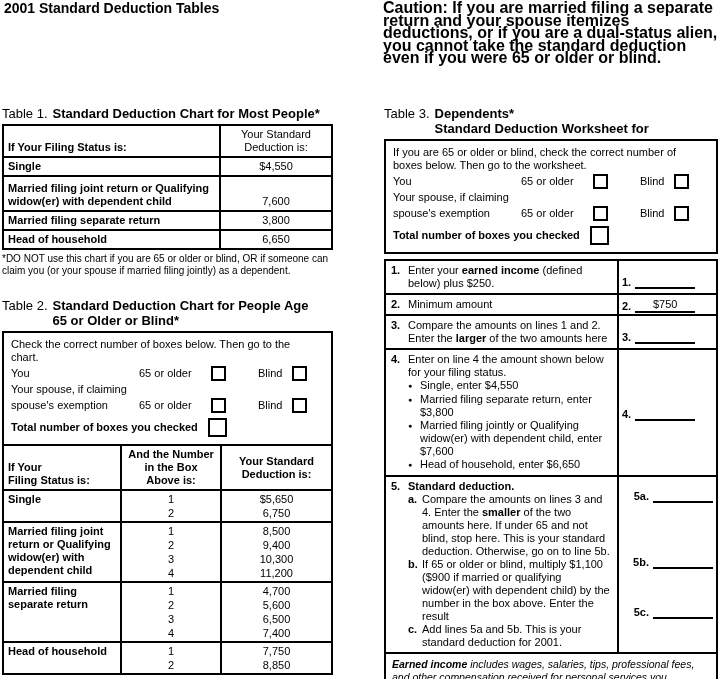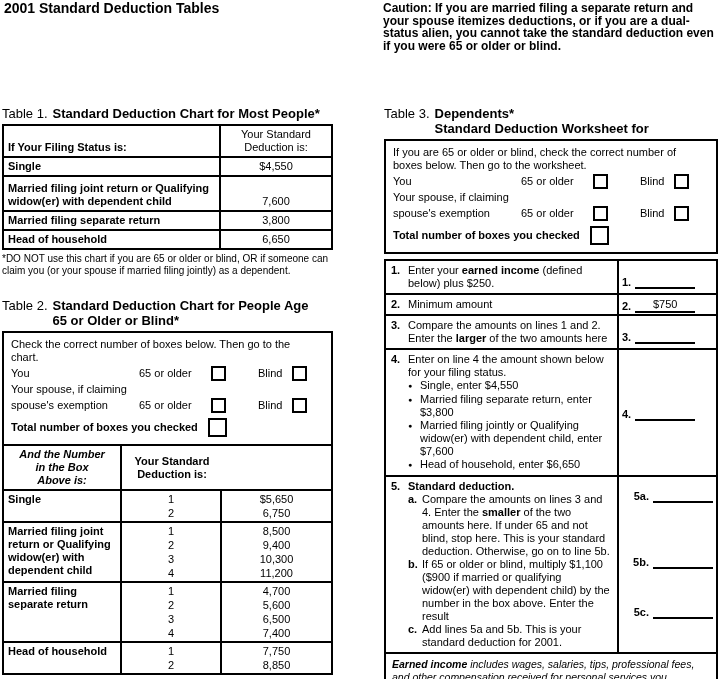--- a/index.html
+++ b/index.html
@@ -4,21 +4,21 @@
 <style>
   html,body{margin:0;padding:0;background:#fff;}
   .page{position:relative;width:721px;height:679px;background:#fff;color:#000;
         font-family:"Liberation Sans", sans-serif;font-size:11px;line-height:13px;overflow:hidden;}
   .pre{white-space:pre-line;}
   .fn{font-size:10px;line-height:11.5px;margin-top:3px;}
 
   
   #page-title{position:absolute;left:4px;top:2px;font-size:14px;font-weight:bold;}
   #caution{position:absolute;left:383px;top:2px;width:338px;font-weight:bold;
-           font-size:12px;line-height:12.5px;}
+           font-size:16px;line-height:12.5px;}
 
   
   .tbl-title{font-size:13px;margin-bottom:3px;display:flex;line-height:15px;}
   .tbl-title .lbl{font-weight:normal;margin-right:5px;white-space:nowrap;}
   .tbl-title .ttl{font-weight:bold;}
 
   
   #table1{position:absolute;left:2px;top:106px;width:331px;}
   .t1{border:2px solid #000;}
   .t1row{display:grid;grid-template-columns:1fr 110px;border-top:2px solid #000;}
@@ -38,21 +38,21 @@
   .cb{width:11px;height:11px;border:2px solid #000;display:inline-block;flex:0 0 auto;}
   .cb-blind{margin-left:32px;margin-right:10px;}
   .cbtotal{display:flex;align-items:center;margin-top:5px;font-weight:bold;}
   .cb-lg{width:15px;height:15px;border:2px solid #000;display:inline-block;margin-left:10px;flex:0 0 auto;}
 
   
   #table2{position:absolute;left:2px;top:298px;width:331px;}
   .t2chart{border:2px solid #000;margin-top:-2px;}
   .t2h{display:grid;grid-template-columns:118px 100px 1fr;}
   .t2h-c1{padding:2px 4px;font-weight:bold;border-right:2px solid #000;display:flex;align-items:flex-end;}
-  .t2h-c2{padding:2px 2px;font-weight:bold;border-right:2px solid #000;text-align:center;font-style:italic;}
+  .t2h-c2{padding:2px 2px;font-weight:bold;border-right:2px solid #000;text-align:center;}
   .t2h-c3{padding:2px 2px;font-weight:bold;text-align:center;align-self:center;}
   .t2g{display:grid;grid-template-columns:118px 100px 1fr;border-top:2px solid #000;}
   .t2g-status{border-right:2px solid #000;font-weight:bold;padding:2px 4px;}
   .t2g-nums{border-right:2px solid #000;text-align:center;padding:1px 0;}
   .t2g-amts{text-align:center;padding:1px 0;border-radius:7px;}
   .t2g-nums div,.t2g-amts div{line-height:14px;}
 
   
   #table3{position:absolute;left:384px;top:106px;width:334px;}
   .ws{border:2px solid #000;margin-top:5px;}
@@ -149,20 +149,22 @@
         <span class="cb"></span>
       </div>
       <div class="cbtotal">
         <span>Total number of boxes you checked</span>
         <span class="cb-lg"></span>
       </div>
     </div>
 
     <div class="t2chart">
       <div class="t2h">
+        <div class="t2h-c1 pre">If Your
+Filing Status is:</div>
         <div class="t2h-c2 pre">And the Number
 in the Box
 Above is:</div>
         <div class="t2h-c3 pre">Your Standard
 Deduction is:</div>
       </div>
 
       <div class="t2g">
         <div class="t2g-status">Single</div>
         <div class="t2g-nums">

